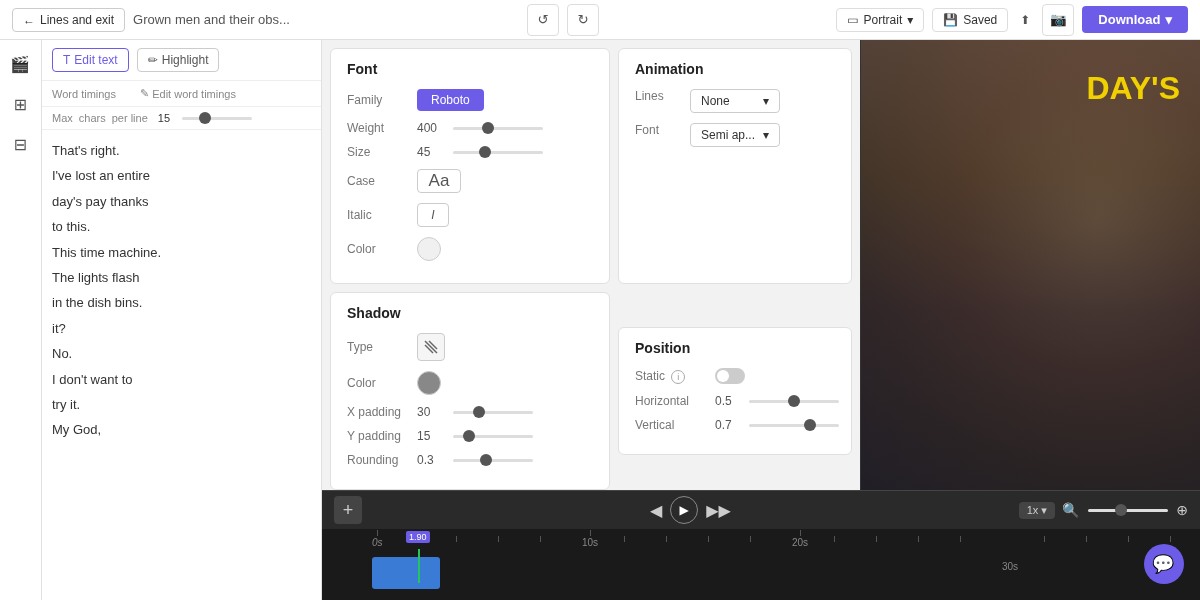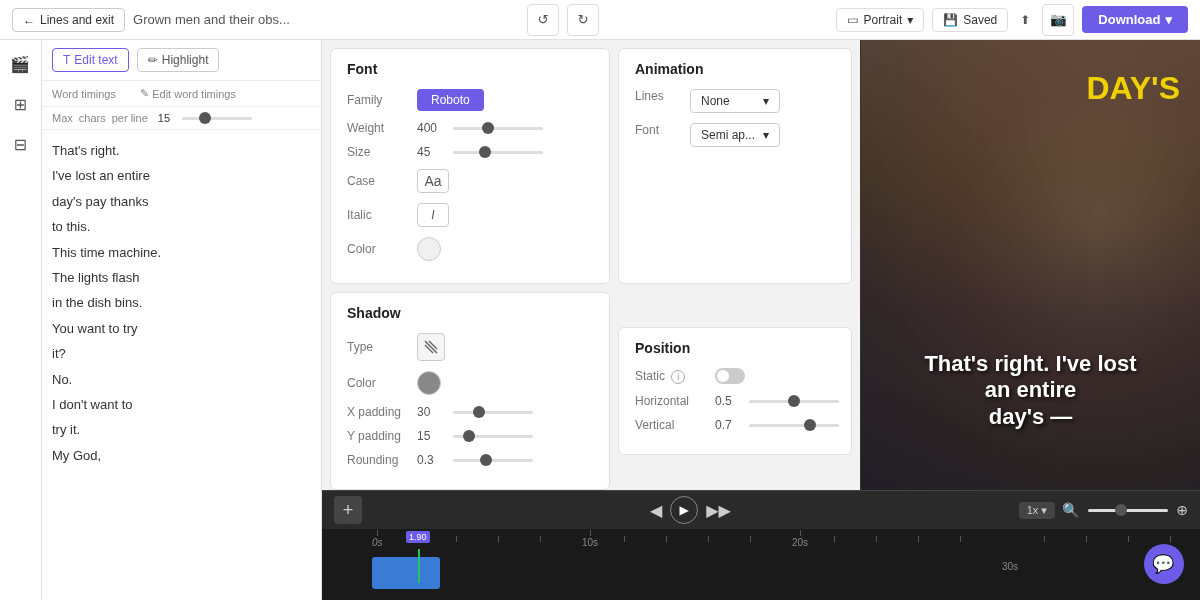--- a/index.html
+++ b/index.html
@@ -119,22 +119,22 @@
       padding: 4px 14px; font-size: 12px; cursor: pointer;
     }
     .slider-row { display: flex; align-items: center; gap: 8px; }
     .num-label { font-size: 12px; color: #555; min-width: 28px; }
     input[type=range] { -webkit-appearance: none; height: 3px; border-radius: 2px; background: #ddd; outline: none; cursor: pointer; }
     input[type=range]::-webkit-slider-thumb { -webkit-appearance: none; width: 12px; height: 12px; border-radius: 50%; background: #555; cursor: pointer; }
     input[type=range].font-weight-slider { width: 90px; }
     input[type=range].font-size-slider { width: 90px; }
     .case-btn {
       display: flex; align-items: center; justify-content: center;
-      width: 32px; height: 24px; border: 1px solid #ccc; border-radius: 4px;
-      background: #fff; cursor: pointer; font-size: 14px; color: #555;
+      width: 44px; height: 24px; border: 1px solid #ccc; border-radius: 4px;
+      background: #fff; cursor: pointer; font-size: 17px; color: #555;
     }
     .italic-btn {
       display: flex; align-items: center; justify-content: center;
       width: 32px; height: 24px; border: 1px solid #ccc; border-radius: 4px;
       background: #fff; cursor: pointer; font-size: 12px; font-style: italic; color: #555;
     }
     .color-swatch {
       width: 24px; height: 24px; border-radius: 50%; background: #f0f0f0;
       border: 1px solid #ccc; cursor: pointer;
     }
@@ -319,21 +319,20 @@
       <input type="range" class="max-chars-slider" min="5" max="40" value="15" style="margin-left: 6px;">
     </div>
     <div id="text-lines">
     <div>That's right.</div>
         <div>I've lost an entire</div>
         <div>day's pay thanks</div>
         <div>to this.</div>
         <div>This time machine.</div>
         <div>The lights flash</div>
         <div>in the dish bins.</div>
-        <div>You want to try</div>
         <div>it?</div>
         <div>No.</div>
         <div>I don't want to</div>
         <div>try it.</div>
         <div>My God,</div>
       </div>
   </div>
 
   <div id="panels">
     <div id="panels-top">
@@ -477,25 +476,20 @@
       <div id="preview" style="width:340px; background:#222; display:flex; flex-direction:column;">
         <div id="preview-image">
           <div class="preview-scene">
 
             <div style="position:absolute; inset:0; background: radial-gradient(ellipse at 70% 40%, #8B7355 0%, #5a4030 40%, #3a3028 70%, #2a2830 100%);"></div>
 
             <div style="position:absolute; top:0; left:0; right:0; bottom:0; opacity:0.6; background: linear-gradient(180deg, #6a5040 0%, #4a3828 30%, #2a2028 60%, #1a1820 100%);"></div>
 
             <div class="preview-day">DAY'S</div>
 
-            <div class="preview-subtitle">
-              <div>That's right. I've lost</div>
-              <div>an entire</div>
-              <div>day's —</div>
-            </div>
           </div>
         </div>
       </div>
     </div>
 
     <div id="timeline">
       <div id="timeline-controls">
         <div id="timeline-left">
           <button class="add-btn">+</button>
         </div>

